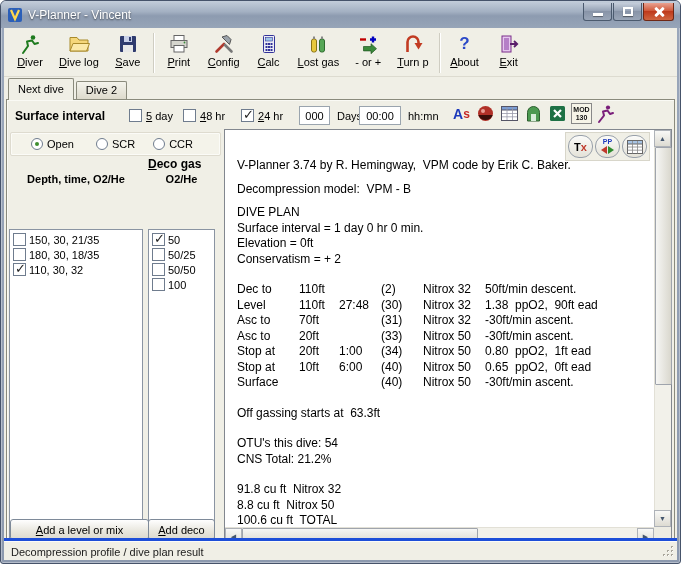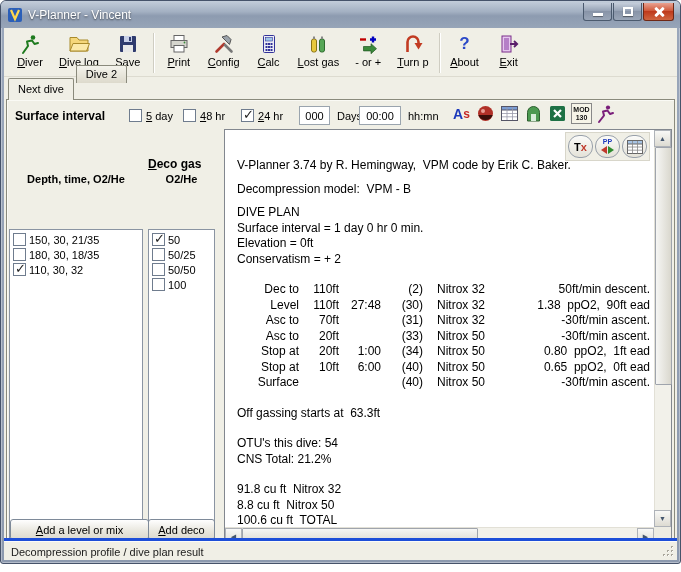--- a/index.html
+++ b/index.html
@@ -34,21 +34,21 @@
   .tb-item { display:flex; flex-direction:column; align-items:center; padding:1px 6px 1px; min-width:44px;
              border:1px solid transparent; border-radius:3px; cursor:default; }
   .tb-icon, .tb-icon svg { width:22px; height:22px; display:block; }
   .tb-label { font-size:11px; margin-top:1px; white-space:nowrap; }
   .tb-sep { width:1px; height:40px; background:#CFCDC2; margin:2px 3px 0; box-shadow:1px 0 0 #fff; }
   .about-q { display:block; width:22px; text-align:center; font-size:17px; font-weight:bold; color:#2B49C8; line-height:22px; }
   .u { text-decoration:underline; }
 
   
   .tabs { position:absolute; left:4px; top:50px; height:22px; display:flex; align-items:flex-end; z-index:5; }
-  .tab { height:18px; margin-bottom:17px; padding:2px 9px 0; font-size:11px;
+  .tab { height:18px; margin-bottom:1px; padding:2px 9px 0; font-size:11px;
          background:linear-gradient(#F4F3EC,#DDDACC); border:1px solid #8A8A7C; border-bottom:none;
          border-radius:2px 2px 0 0; margin-right:2px; }
   .tab.active { height:22px; margin-bottom:0; padding-top:4px; background:#F0EFE6; z-index:6; position:relative; }
 
   
   .pane { position:absolute; left:2px; right:2px; top:71px; height:447px; border:1px solid #8A8A7C;
           background:#F0EFE6; box-shadow:inset 1px 1px 0 #FAFAF5; }
 
   
   .si-label { position:absolute; left:8px; top:9px; font-weight:bold; font-size:12px; }
@@ -88,21 +88,21 @@
   .push-btn { position:absolute; height:21px; border:1px solid #7E8A99; border-radius:3px;
               background:linear-gradient(#FEFEFE,#E8E6DD 60%,#DCD9CE); font-size:11px;
               display:flex; align-items:center; justify-content:center; cursor:default; }
   .btn-bm { left:3px; top:419px; width:139px; } .btn-dg { left:141px; top:419px; width:67px; }
 
   
   .output { position:absolute; left:217px; right:2px; top:29px; height:416px; background:#fff; border:1px solid #82878F; }
   .plan { position:absolute; left:0; top:0; right:17px; bottom:17px; overflow:hidden; padding:28px 4px 0 12px; font-size:12px; }
   .pline { height:15.5px; line-height:15.5px; white-space:pre; }
   .gap-s { height:8px; } .gap-l { height:15px; }
-  .prow { display:grid; grid-template-columns:62px 40px 42px 42px 62px auto; height:15.5px; line-height:15.5px;text-align:right; }
+  .prow { display:grid; grid-template-columns:62px 40px 42px 42px 62px auto; height:15.5px; line-height:15.5px; }
   .prow span { white-space:pre; }
   .mini-tools { position:absolute; top:2px; right:21px; display:flex; gap:2px; background:#F0EFE6; padding:2px; border:1px solid #D8D6CA; }
   .mini-btn { width:25px; height:23px; border:1px solid #98A0AA; border-radius:11px;
               background:linear-gradient(#FBFBF9,#E4E2D8); display:flex; flex-direction:column;
               align-items:center; justify-content:center; font-size:11px; cursor:default; }
   .tx-wrap { font-weight:bold; } .tx-t { color:#000; } .tx-x { color:#C0392B; }
   .pp-top { font-size:7px; font-weight:bold; color:#1C39BB; line-height:7px; }
   .pp-arrows { display:flex; gap:1px; align-items:center; height:10px; }
   .a-left  { width:0; height:0; border-top:4px solid transparent; border-bottom:4px solid transparent; border-right:6px solid #C0392B; }
   .a-right { width:0; height:0; border-top:4px solid transparent; border-bottom:4px solid transparent; border-left:6px solid #2E8B2E; }
@@ -337,20 +337,34 @@
             <span>130</span>
           </span>
         <span class="si-icon">
             <svg viewBox="0 0 21 21">
               <circle cx="13" cy="4.5" r="2.1" fill="#7A1E7A"></circle>
               <path d="M4 19 L9 12.5 L8 8.5 L12.5 7.5 L15 11 L18 10" stroke="#7A1E7A" stroke-width="2" fill="none" stroke-linecap="round" stroke-linejoin="round"></path>
             </svg>
           </span>
       </span>
 
+      <div class="mode-box">
+        <span class="radio-item ri-0">
+          <span class="rb checked"></span>
+          <span>Open</span>
+        </span>
+        <span class="radio-item ri-1">
+          <span class="rb"></span>
+          <span>SCR</span>
+        </span>
+        <span class="radio-item ri-2">
+          <span class="rb"></span>
+          <span>CCR</span>
+        </span>
+      </div>
 
       <span class="bm-sub">Depth, time, O2/He</span>
       <div class="listbox lb-bm">
         <div class="lb-item">
           <span class="cb"></span>
           <span>150, 30, 21/35</span>
         </div>
         <div class="lb-item">
           <span class="cb"></span>
           <span>180, 30, 18/35</span>

